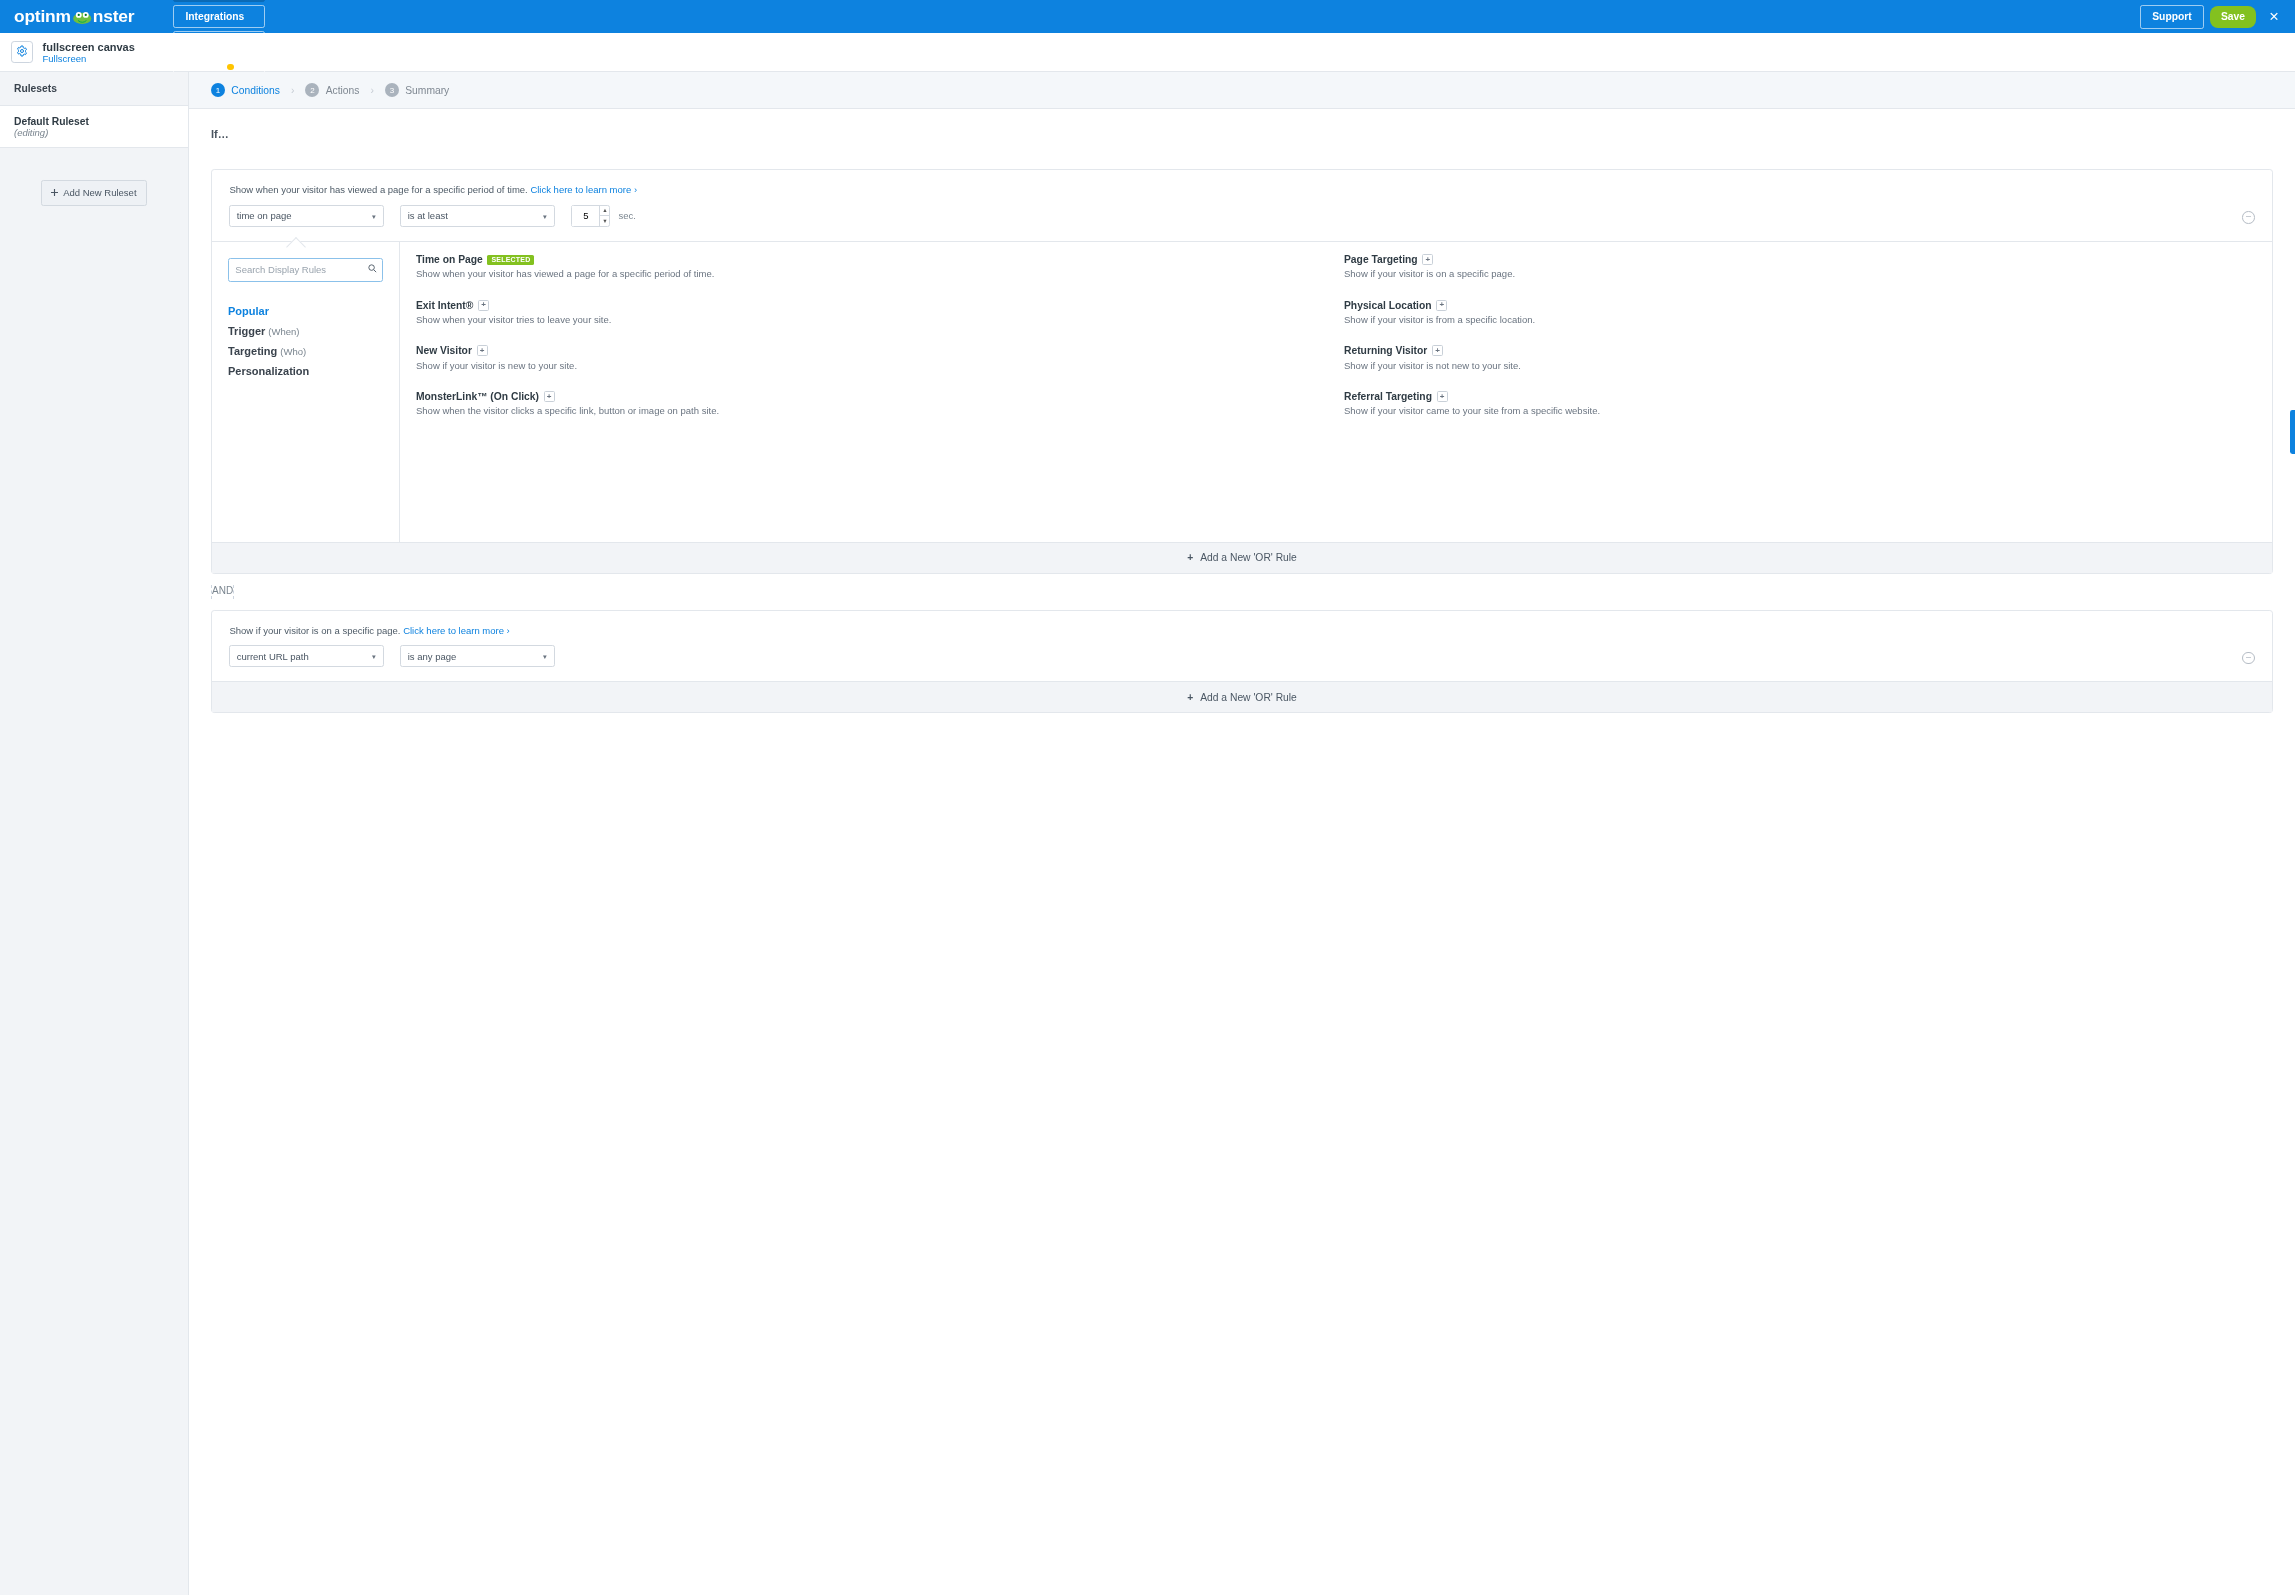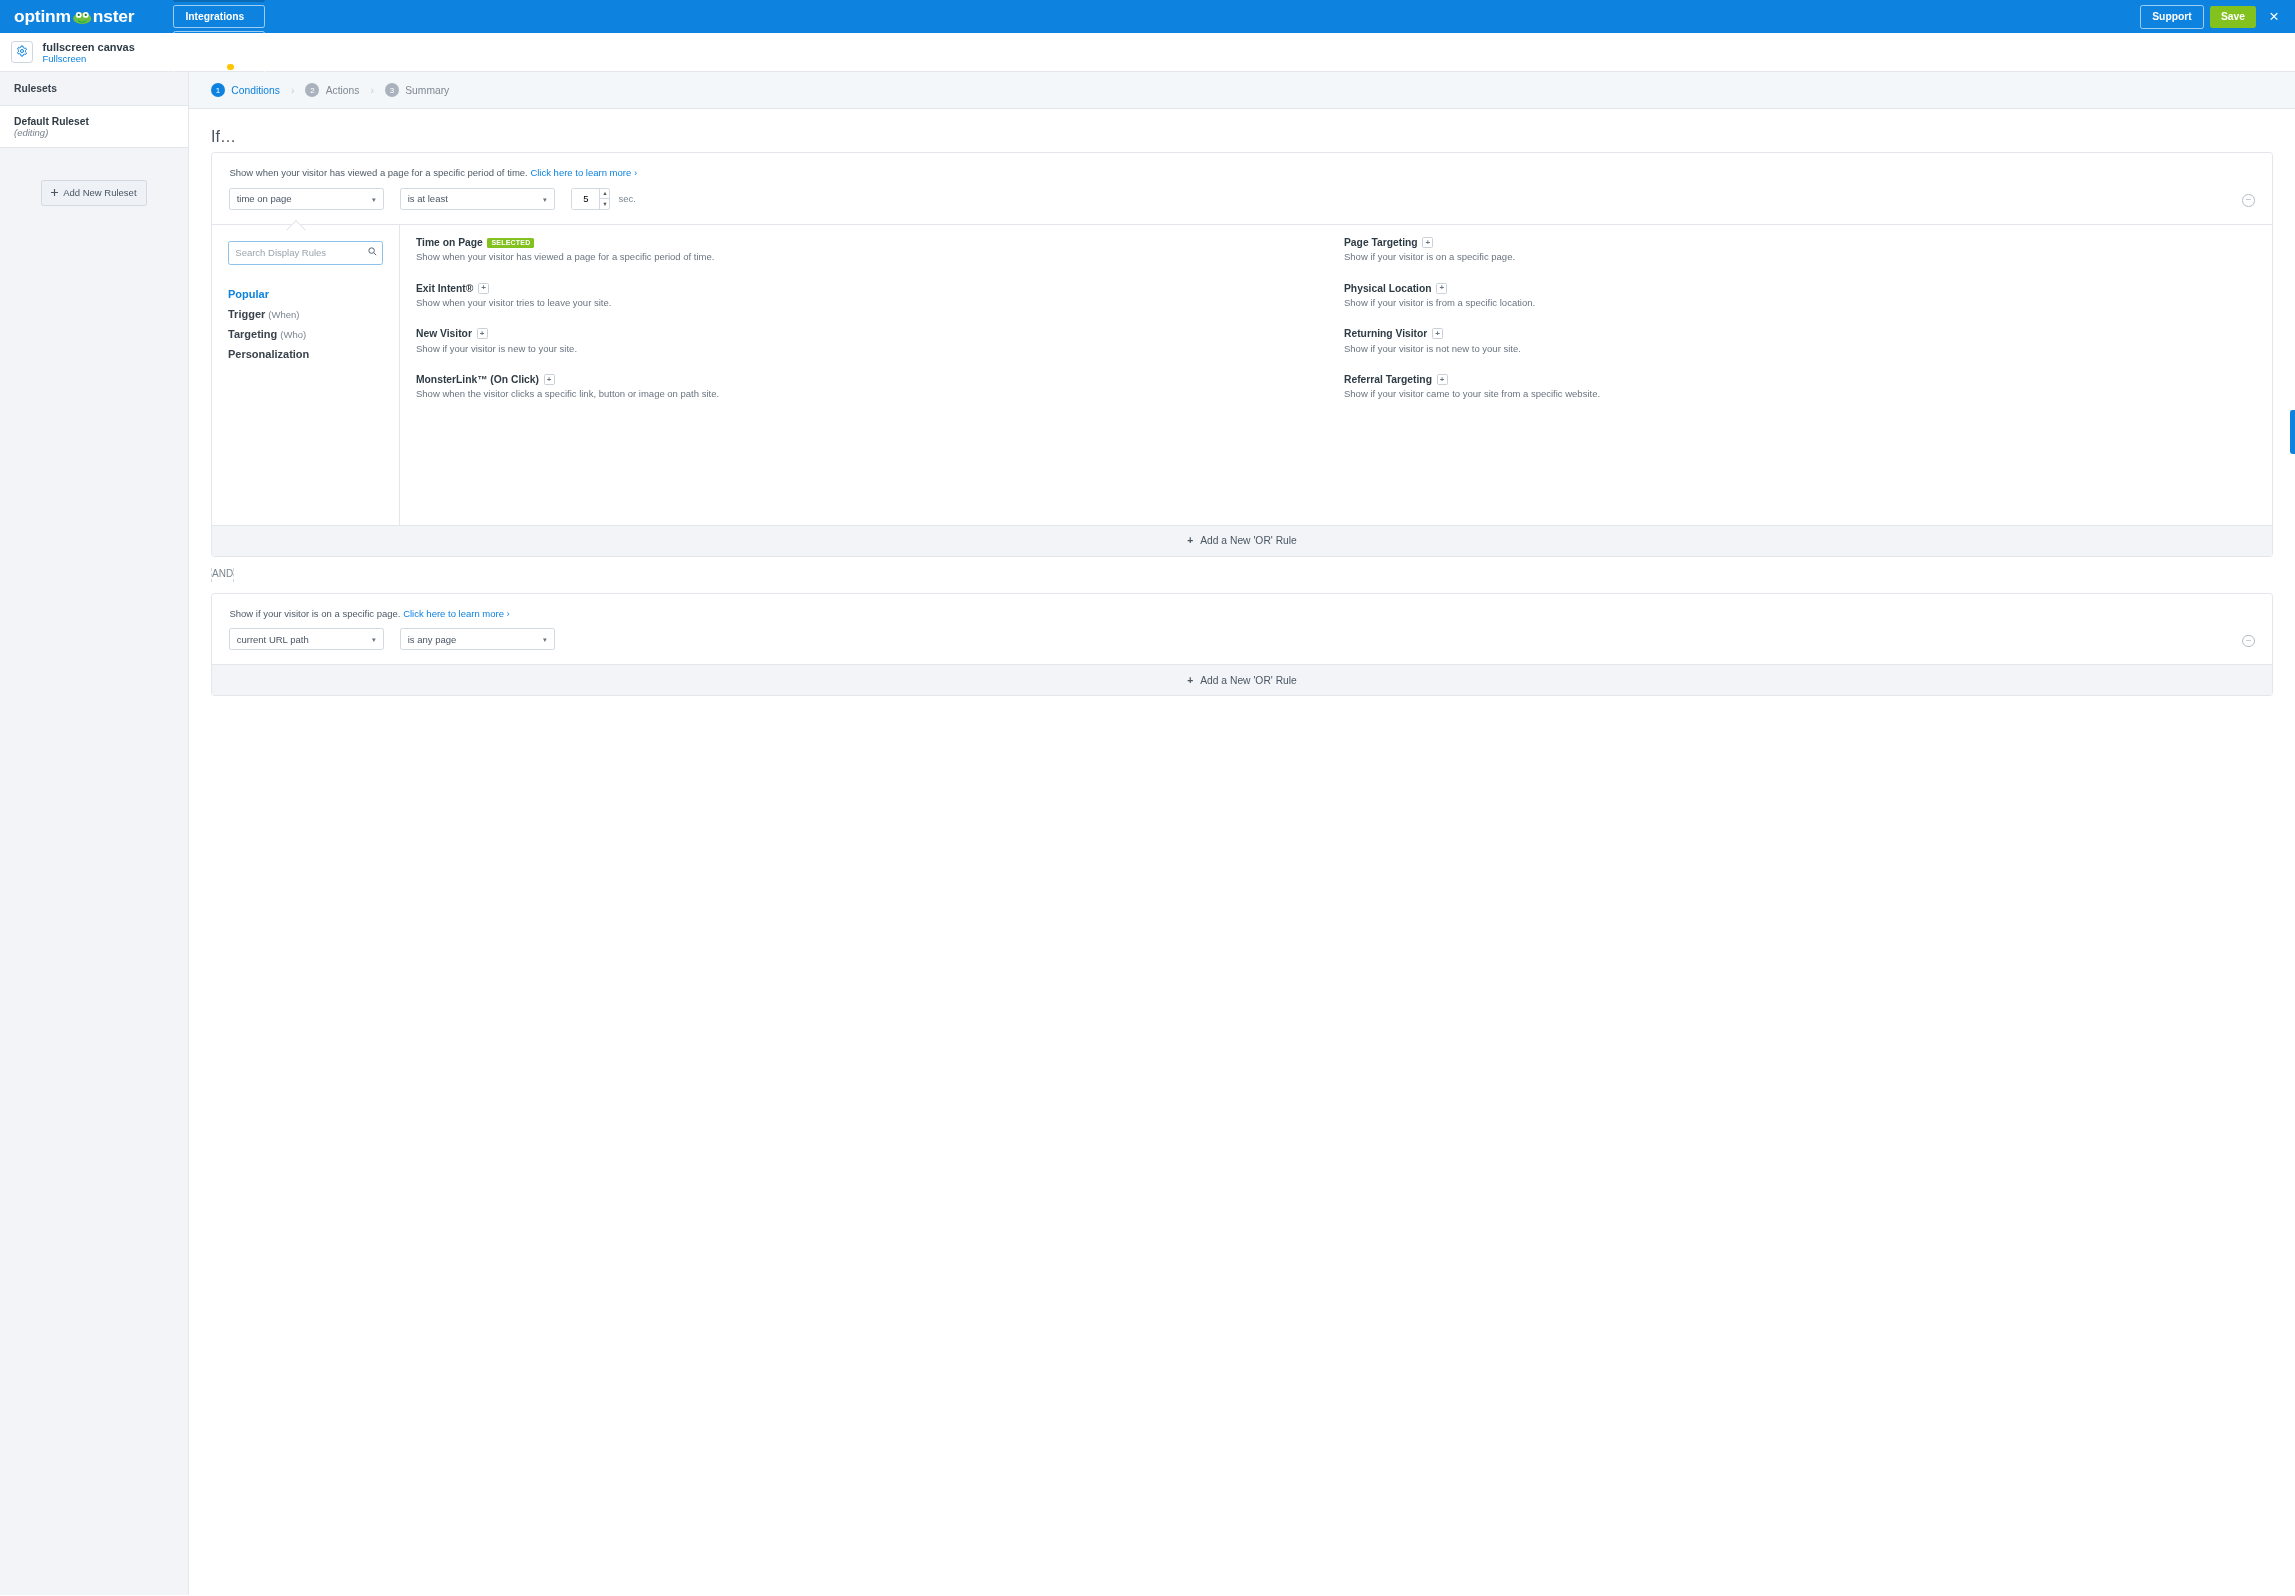--- a/index.html
+++ b/index.html
@@ -31,21 +31,21 @@
     font-size:10.3px;
     font-weight:600;
     color:#fff;
     display:flex; align-items:center; gap:4.7px;
     cursor:pointer;
   }
   .topnav .tab.active { background:#0a6ab6; border-color:#0a6ab6; }
   .top-right { margin-left:auto; display:flex; gap:6.3px; align-items:center;}
   .top-right .btn { border-radius:2.4px; padding:5.5px 11px; font-weight:600; font-size:10.3px; cursor:pointer; }
   .top-right .support { border:0.8px solid rgba(255,255,255,0.6); color:#fff; }
-  .top-right .save { background:#83c11f; color:#fff; }
+  .top-right .save { background:#83c11f; color:#fff;border-radius:8px; }
   .top-right .close { color:#fff; font-size:12.6px; padding:4.7px 6.3px; cursor:pointer;}
   .pub-dot { width:6.3px;height:6.3px;border-radius:50%;background:#ffc400;display:inline-block;}
 
   
   .subbar {
     height:39px; border-bottom:0.8px solid #e3e7ec; display:flex; align-items:center; padding:0 11px;
     background:#fff;
   }
   .gearbox {
     width:22px;height:22px;border:0.8px solid #cdd5df;border-radius:3.2px;
@@ -83,21 +83,21 @@
   .wz-step { display:flex; align-items:center; gap:6.3px; color:#7f8892;}
   .wz-step.active { color:#0d82df; }
   .wz-num {
     width:14px;height:14px;border-radius:50%;font-size:8px;
     display:flex;align-items:center;justify-content:center;background:#aab3bd;color:#fff;
   }
   .wz-step.active .wz-num { background:#0d82df;}
   .wz-chev { color:#c6ccd4; }
 
   .content-inner { padding:19px 22px 32px; }
-  .if-label { font-size:16px; font-weight:400; color:#4b5560; margin-bottom:6px;}
+  .if-label { font-size:11px; font-weight:700; color:#4b5560; margin-bottom:29px;}
 
   
   .rule-card {
     border:0.8px solid #e3e7ec; border-radius:3.2px; background:#fff; margin-bottom:0;
   }
   .rule-head { padding:14px 17.4px 14px; position:relative;}
   .rule-desc { font-size:9.5px; color:#4d5a66; margin-bottom:9.5px;}
   .rule-desc a { color:#0d82df; text-decoration:none;}
   .rule-desc a:after { content:" ›"; }
   .rule-inputs { display:flex; gap:16px; align-items:center;}

